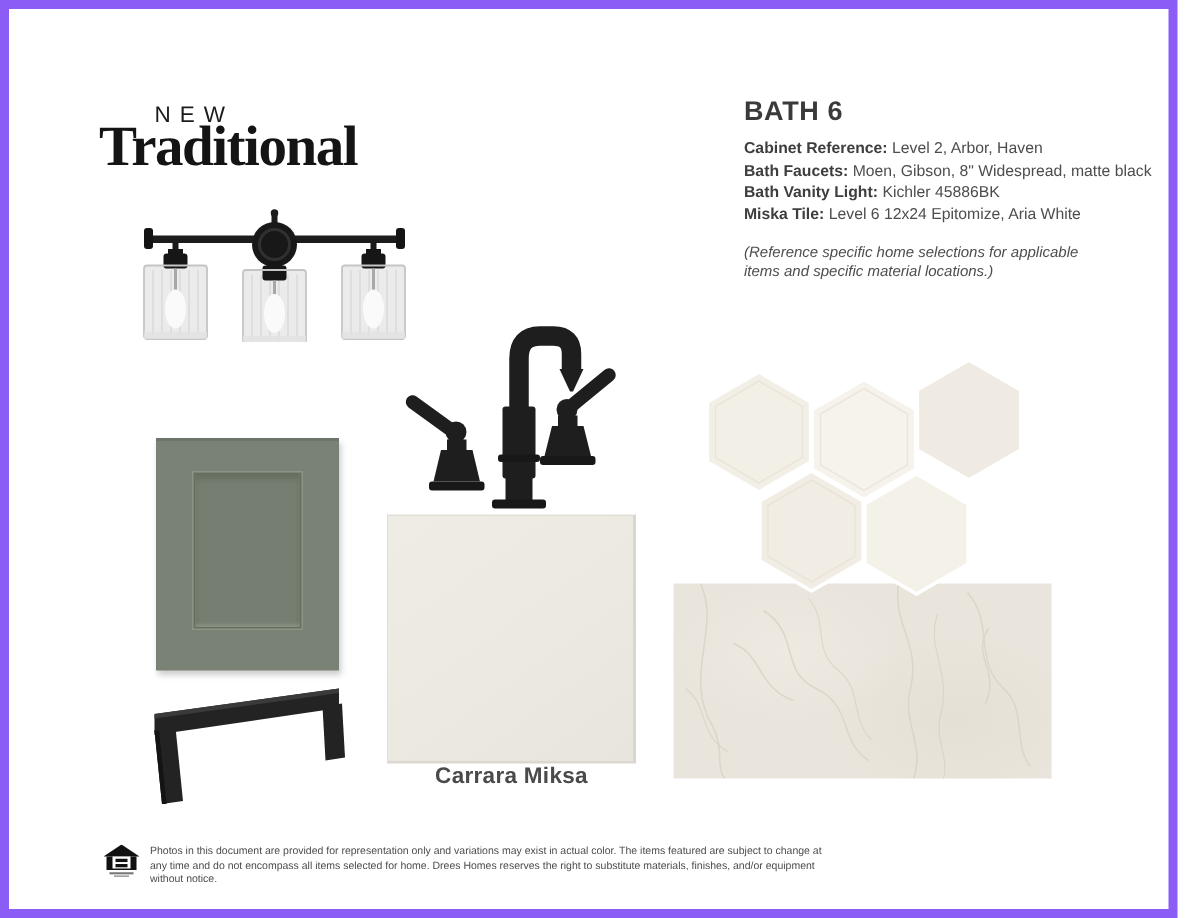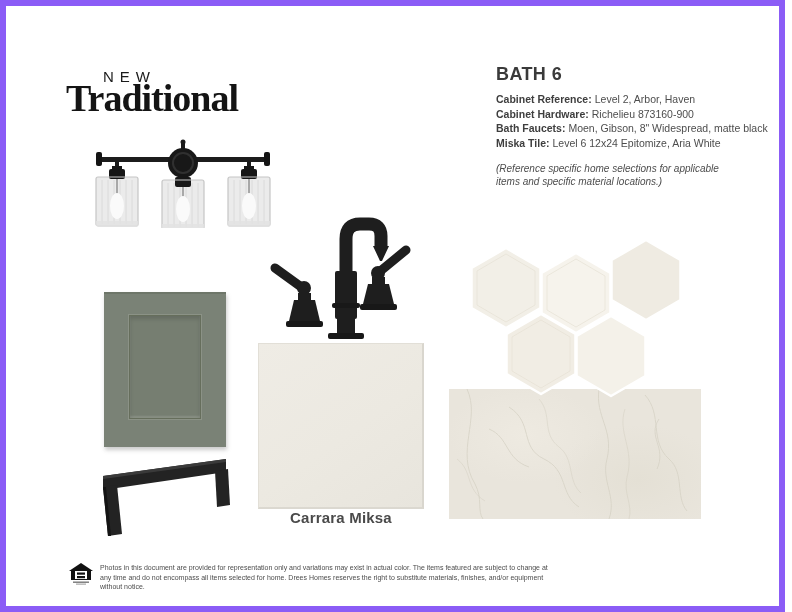--- a/index.html
+++ b/index.html
@@ -85,24 +85,24 @@
     <span class="logo-new">NEW</span>
     <span class="logo-traditional">Traditional</span>
   </div>
 
   <div class="spec-panel">
     <div class="spec-title">BATH 6</div>
     <div class="spec-row">
       <span class="spec-label">Cabinet Reference:</span><span class="spec-value">Level 2, Arbor, Haven</span>
     </div>
     <div class="spec-row">
-      <span class="spec-label">Cabinet Hardware:</span><span class="spec-value">Richelieu 873160-900</span>
-    </div>
-    <div class="spec-row">
       <span class="spec-label">Bath Faucets:</span><span class="spec-value">Moen, Gibson, 8" Widespread, matte black</span>
+    </div>
+    <div class="spec-row">
+      <span class="spec-label">Bath Vanity Light:</span><span class="spec-value">Kichler 45886BK</span>
     </div>
     <div class="spec-row">
       <span class="spec-label">Miska Tile:</span><span class="spec-value">Level 6 12x24 Epitomize, Aria White</span>
     </div>
     <div class="spec-note">(Reference specific home selections for applicable items and specific material locations.)</div>
   </div>
 
   <div class="photo" style="left:86px; top:130px;">
     <svg width="182" height="92" viewBox="0 0 182 92">
 

